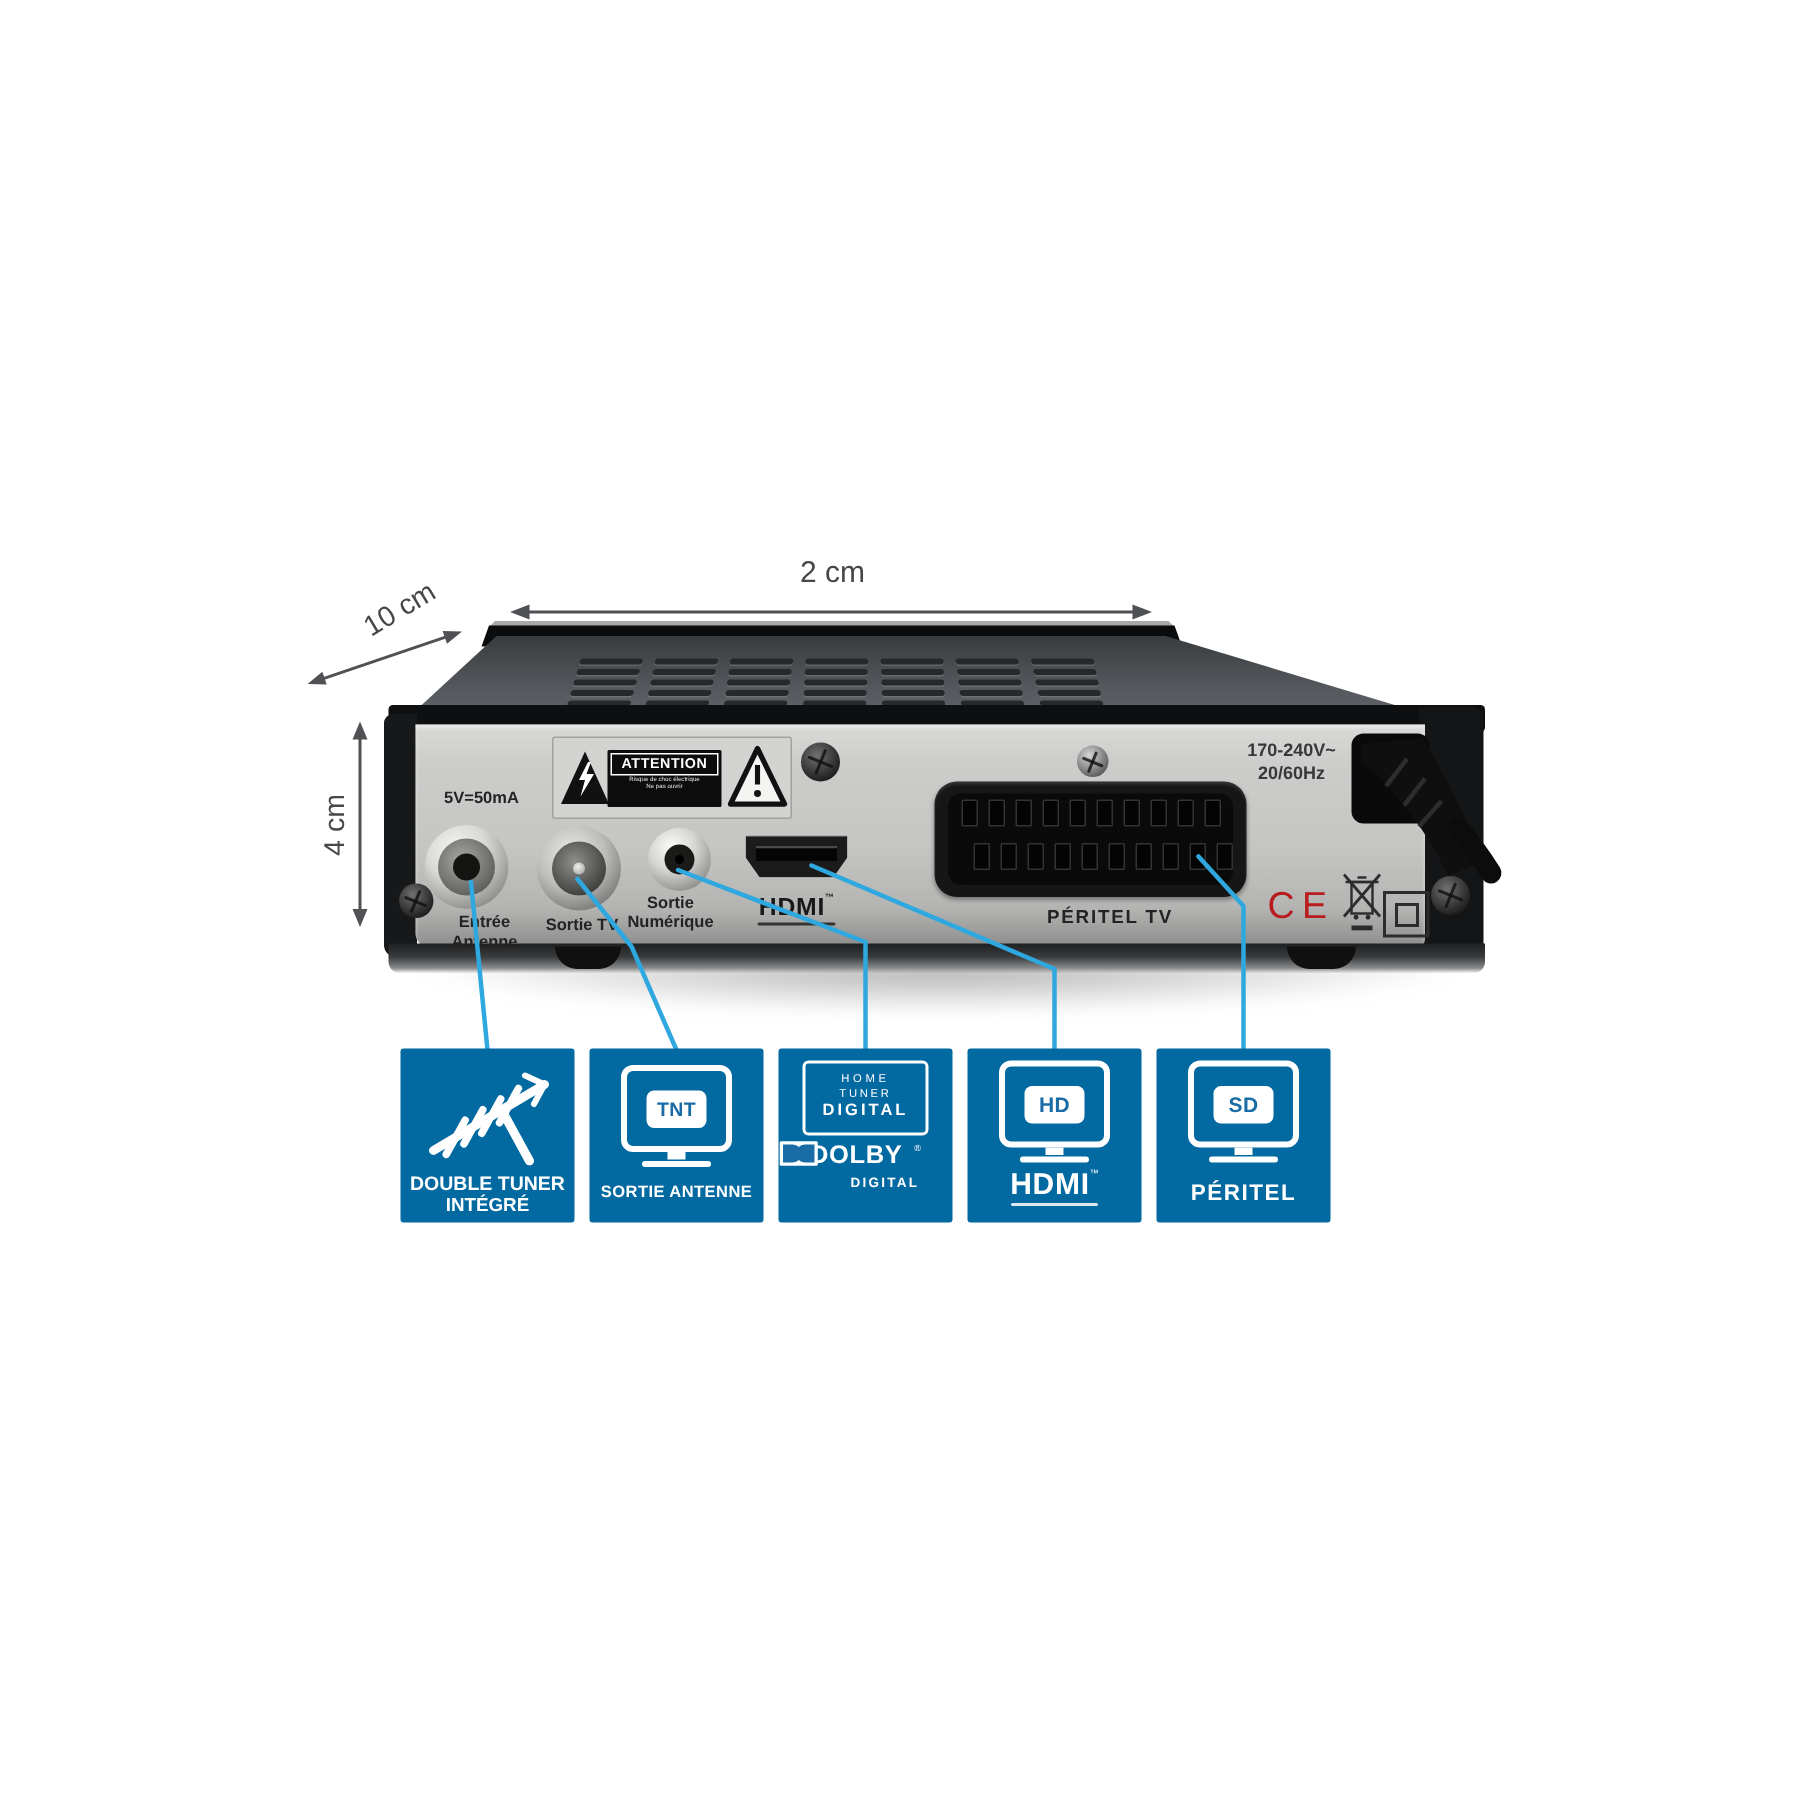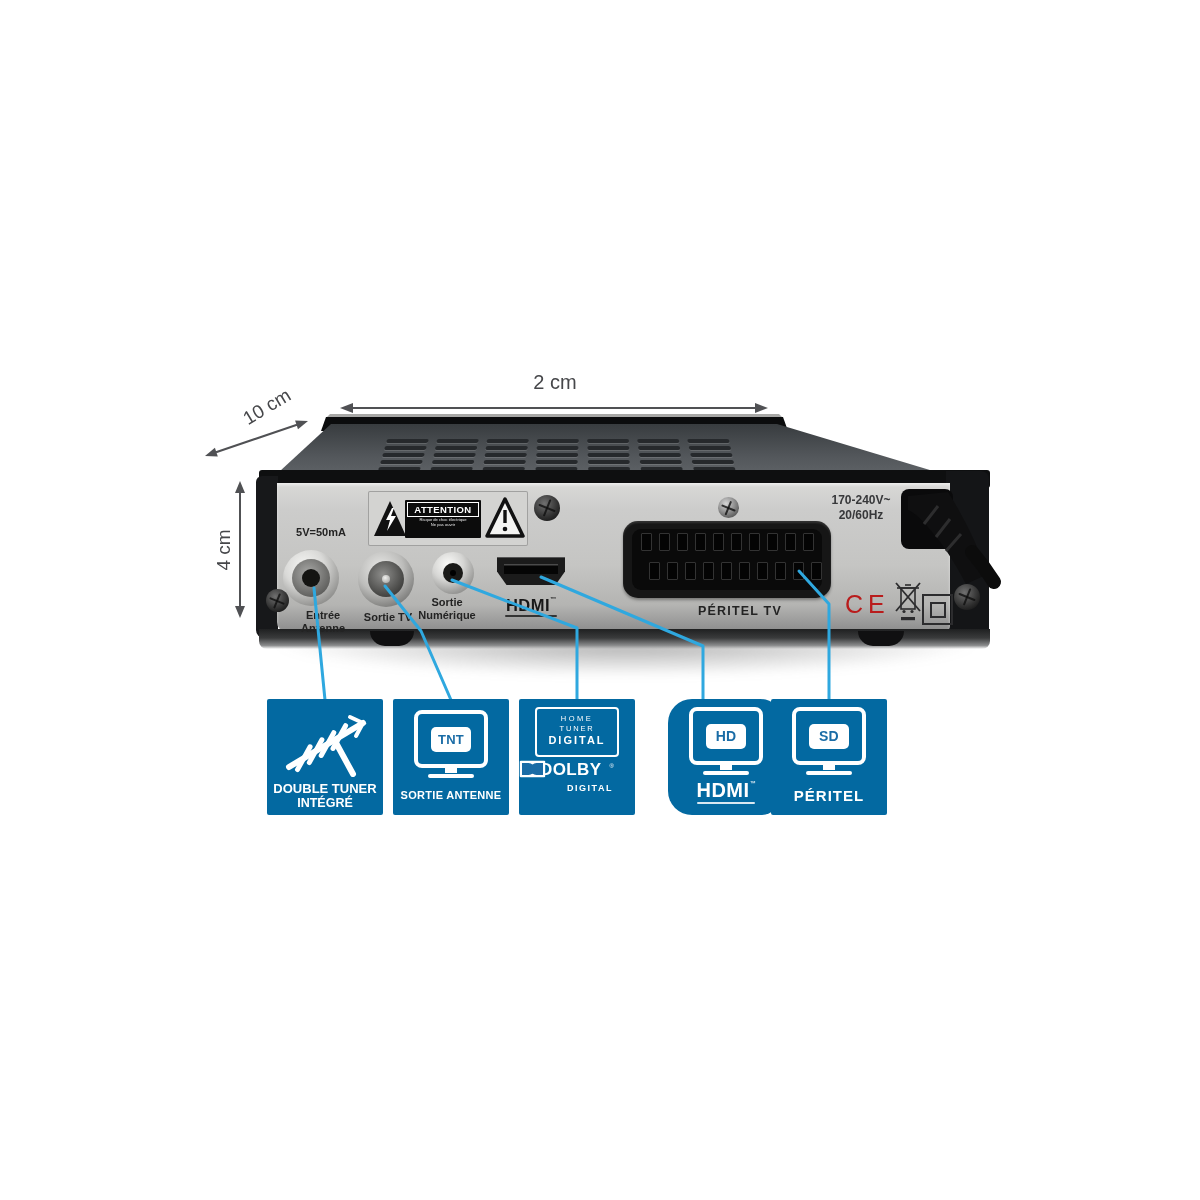--- a/index.html
+++ b/index.html
@@ -343,21 +343,21 @@
         <rect x="0.8" y="0.8" width="25.4" height="16.4" fill="#fff" rx="1"></rect>
         <path d="M3,3 h6.5 a6 6 0 0 1 0,12 h-6.5 z" fill="#1a6ca6"></path>
         <path d="M24,3 h-6.5 a6 6 0 0 0 0,12 h6.5 z" fill="#1a6ca6"></path>
       </svg>
       <span class="dolbyword">DOLBY</span>
       <span class="reg">®</span>
     </div>
     <div class="dolbysub">DIGITAL</div>
   </div>
 
-  <div class="badge" style="left:668px;border-radius:24px;">
+  <div class="badge" style="left:645px;">
     <div class="tvico" style="left:21px;top:8px;">
       <div class="tvframe">
           <div class="tvbox">HD</div>
         </div>
       <div class="tvneck"></div>
         <div class="tvbase"></div>
     </div>
     <div class="hdmiblock">
       <span class="hdmiword">HDMI</span><span class="tmsup">™</span>
       <div class="microbar"></div>

